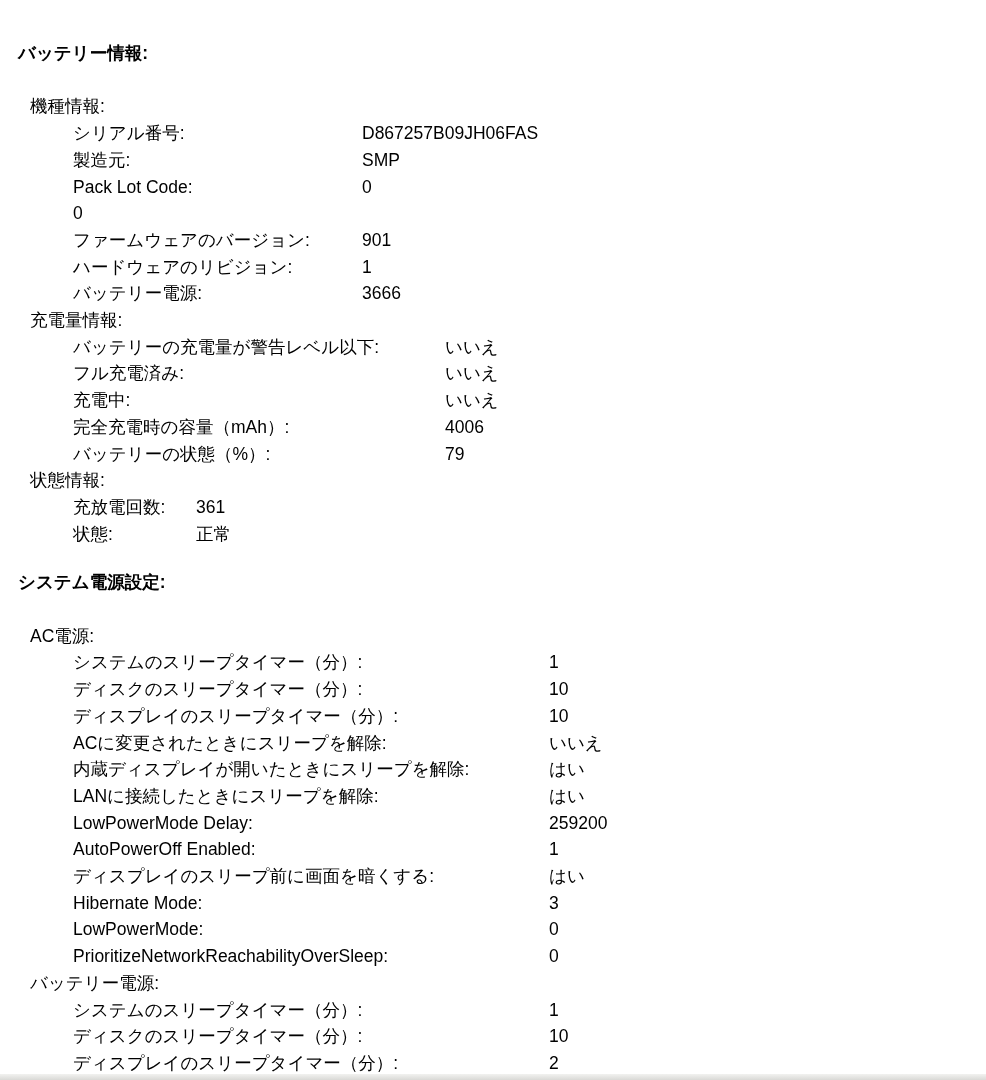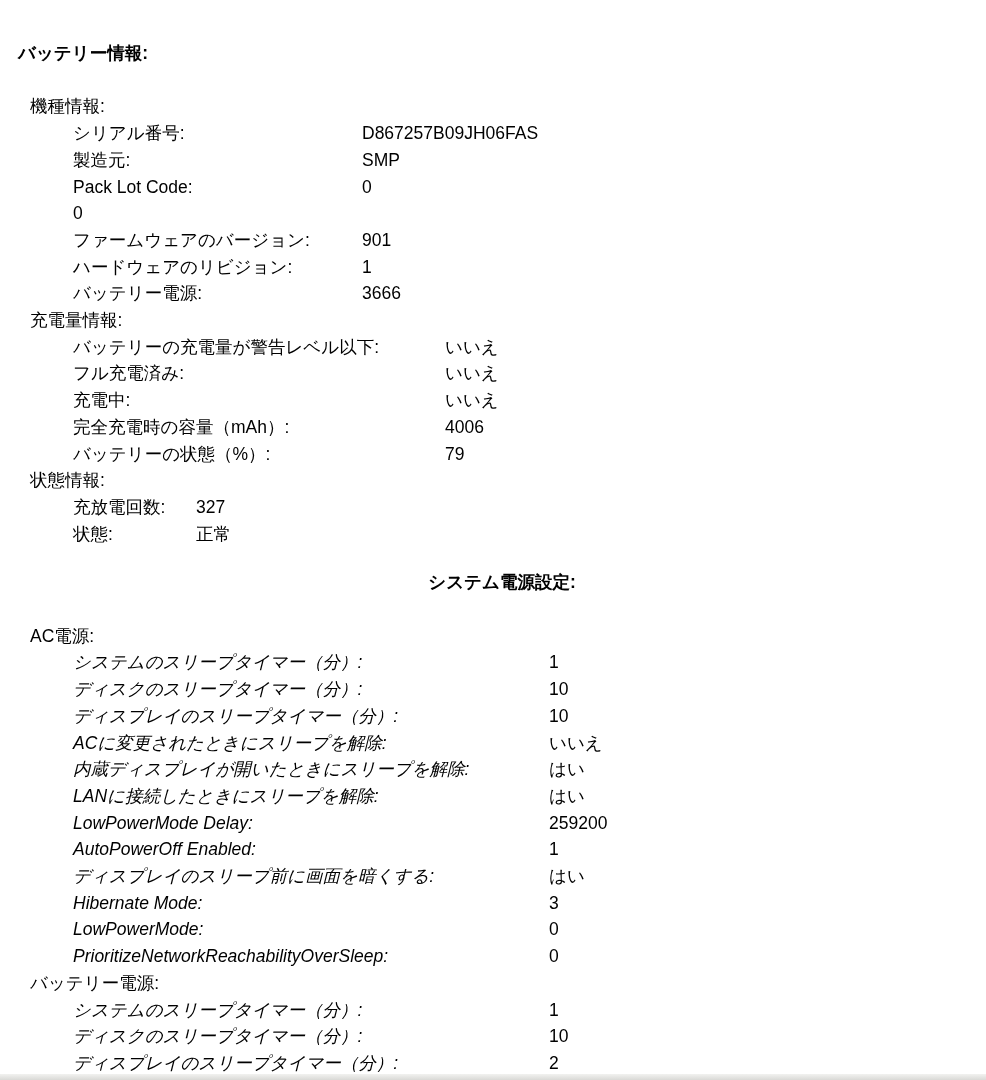--- a/index.html
+++ b/index.html
@@ -20,38 +20,37 @@
     padding: 4px 0 0 18px;
     white-space: nowrap;
   }
   .section-header {
     font-weight: 700;
     margin-bottom: 26.7px; 
     margin-top: 36px;
   }
   .section-header.power {
     margin-top: 22px; 
-    text-align: center;
   }
   .group-title {
     margin-left: 12px;
   }
   .row {
     margin-left: 55px;
     display: flex;
   }
   .lbl {
     flex: none;
     white-space: nowrap;
   }
   
   .w-model  { width: 289px; }  
   .w-charge { width: 372px; }  
   .w-status { width: 123px; }  
-  .w-power  { width: 476px; font-style: italic; }  
+  .w-power  { width: 476px; }  
   .val {
     flex: none;
     white-space: nowrap;
   }
   .bottom-edge {
     position: fixed;
     left: 0;
     bottom: 0;
     width: 986px;
     height: 6px;
@@ -117,21 +116,21 @@
     <div class="row">
       <span class="lbl w-charge">バッテリーの状態（%）:</span>
       <span class="val">79</span>
     </div>
   </div>
 
   <div>
     <div class="group-title">状態情報:</div>
     <div class="row">
       <span class="lbl w-status">充放電回数:</span>
-      <span class="val">327</span>
+      <span class="val">361</span>
     </div>
     <div class="row">
       <span class="lbl w-status">状態:</span>
       <span class="val">正常</span>
     </div>
   </div>
 
   <div class="section-header power">システム電源設定:</div>
 
   <div>

